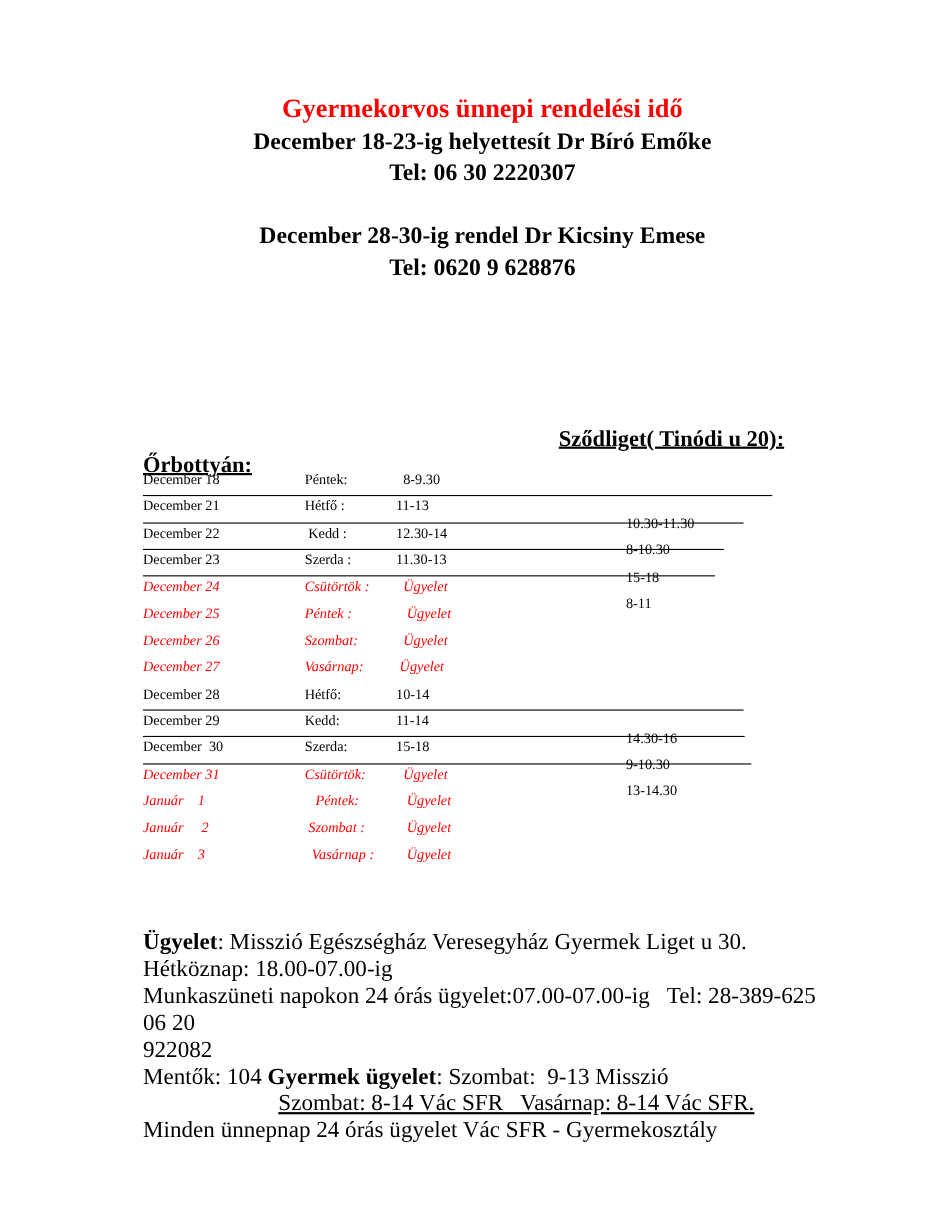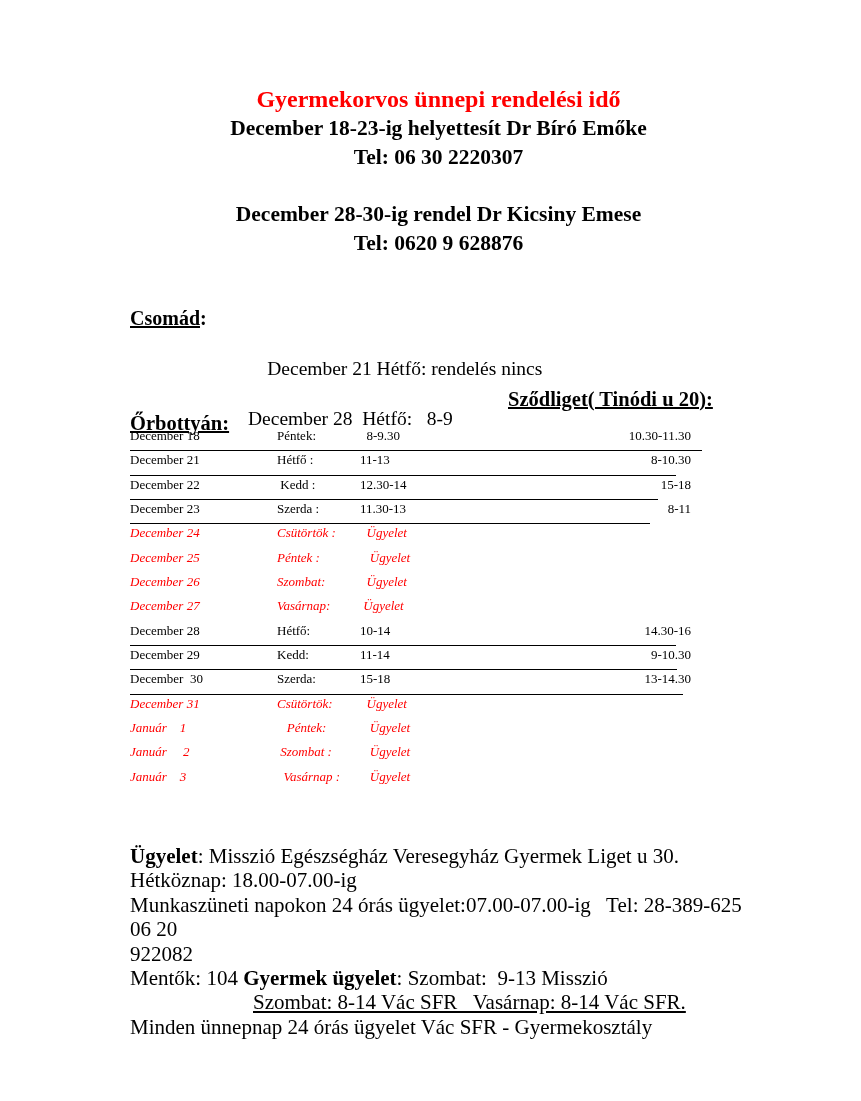--- a/index.html
+++ b/index.html
@@ -28,21 +28,21 @@
   .heading-left{position:absolute;left:130px;text-decoration:underline;text-decoration-thickness:2px;margin-top:36px;}
   .heading-right{position:absolute;left:508px;text-decoration:underline;text-decoration-thickness:2px;margin-top:12px;}
 
   
   .schedule{position:absolute;top:428px;left:130px;width:600px;font-size:13px;}
   .row{position:relative;height:24.35px;white-space:pre;}
   .row .c{position:absolute;top:0;white-space:pre;}
   .c.date{left:0;}
   .c.day{left:123px;margin-left:24px;}
   .c.t1{left:230px;}
-  .c.t2{left:421px;width:140px;text-align:right;}
+  .c.t2{left:439px;width:140px;text-align:left;margin-top:40px;}
   .rule{position:absolute;left:0;bottom:1px;height:0;border-bottom:1.5px solid #000;display:block;}
   .row.duty{color:#ff0000;font-style:italic;}
 
   
   .footer{position:absolute;top:844px;left:130px;width:640px;font-size:21px;line-height:24.4px;}
   .footer .fl{white-space:pre-wrap;}
   .footer .indent{padding-left:123px;text-decoration:underline;}
   .b{font-weight:bold;}
 </style>
 </head>
@@ -52,27 +52,20 @@
 
   <div class="header">
     <div class="doc-title">Gyermekorvos ünnepi rendelési idő</div>
     <div class="hline">December 18-23-ig helyettesít Dr Bíró Emőke</div>
     <div class="hline">Tel: 06 30 2220307</div>
     <div class="hgap"></div>
     <div class="hline">December 28-30-ig rendel Dr Kicsiny Emese</div>
     <div class="hline">Tel: 0620 9 628876</div>
   </div>
 
-  <div class="csomad">
-    <div class="line1">
-      <span class="csomad-label"><span class="u">Csomád</span><span>:</span></span>
-      <span>December 21 Hétfő: rendelés nincs</span>
-    </div>
-    <div class="line2">December 28  Hétfő:   8-9</div>
-  </div>
 
   <div class="col-headings">
     <span class="heading-left">Őrbottyán:</span>
     <span class="heading-right">Sződliget( Tinódi u 20):</span>
   </div>
 
   <div class="schedule">
 
     <div class="row open">
       <span class="c date">December 18</span>

